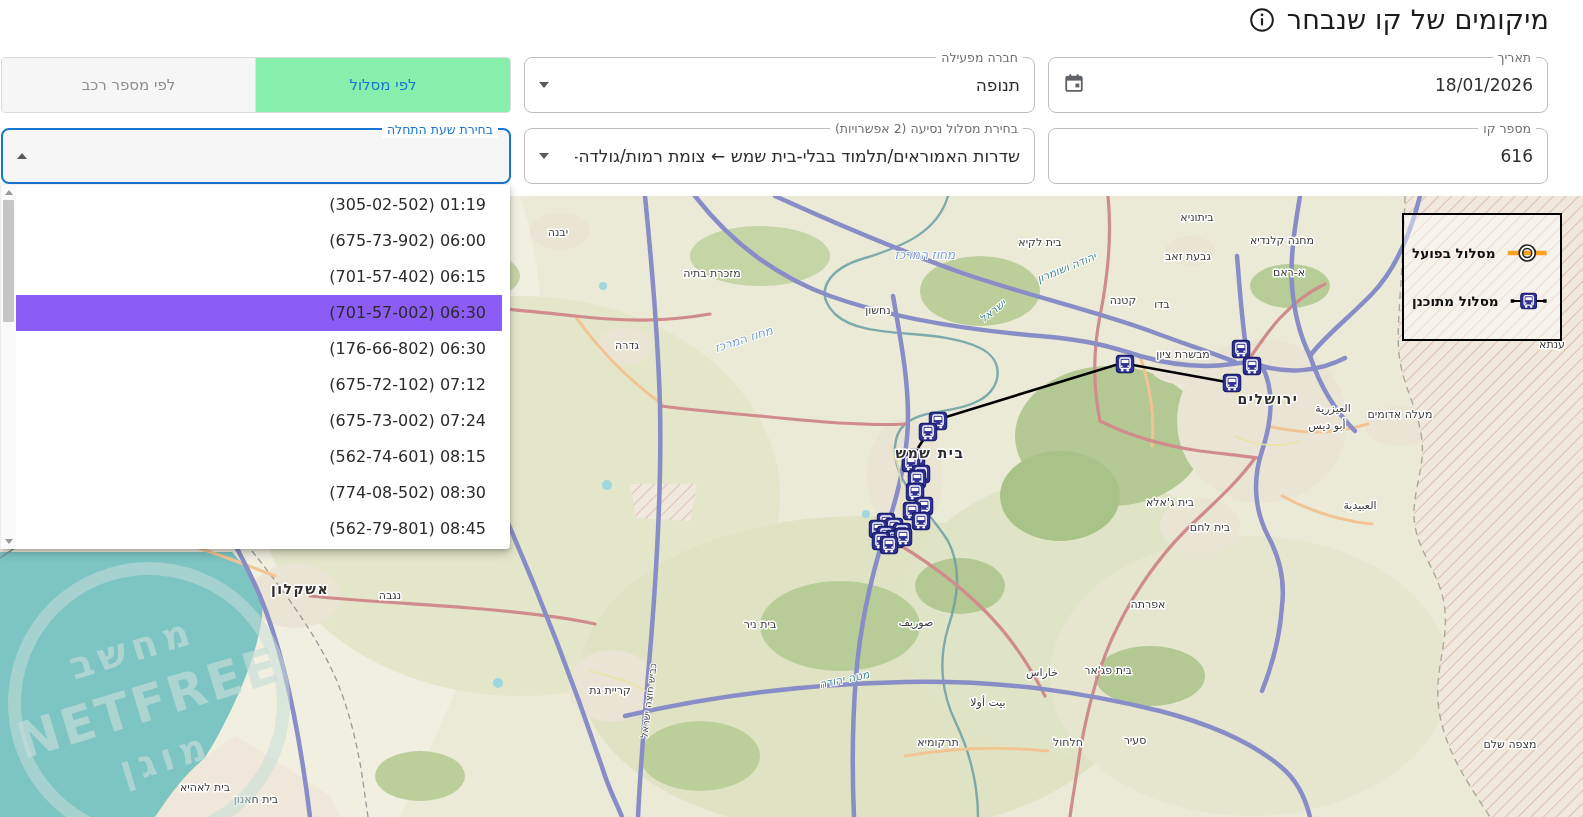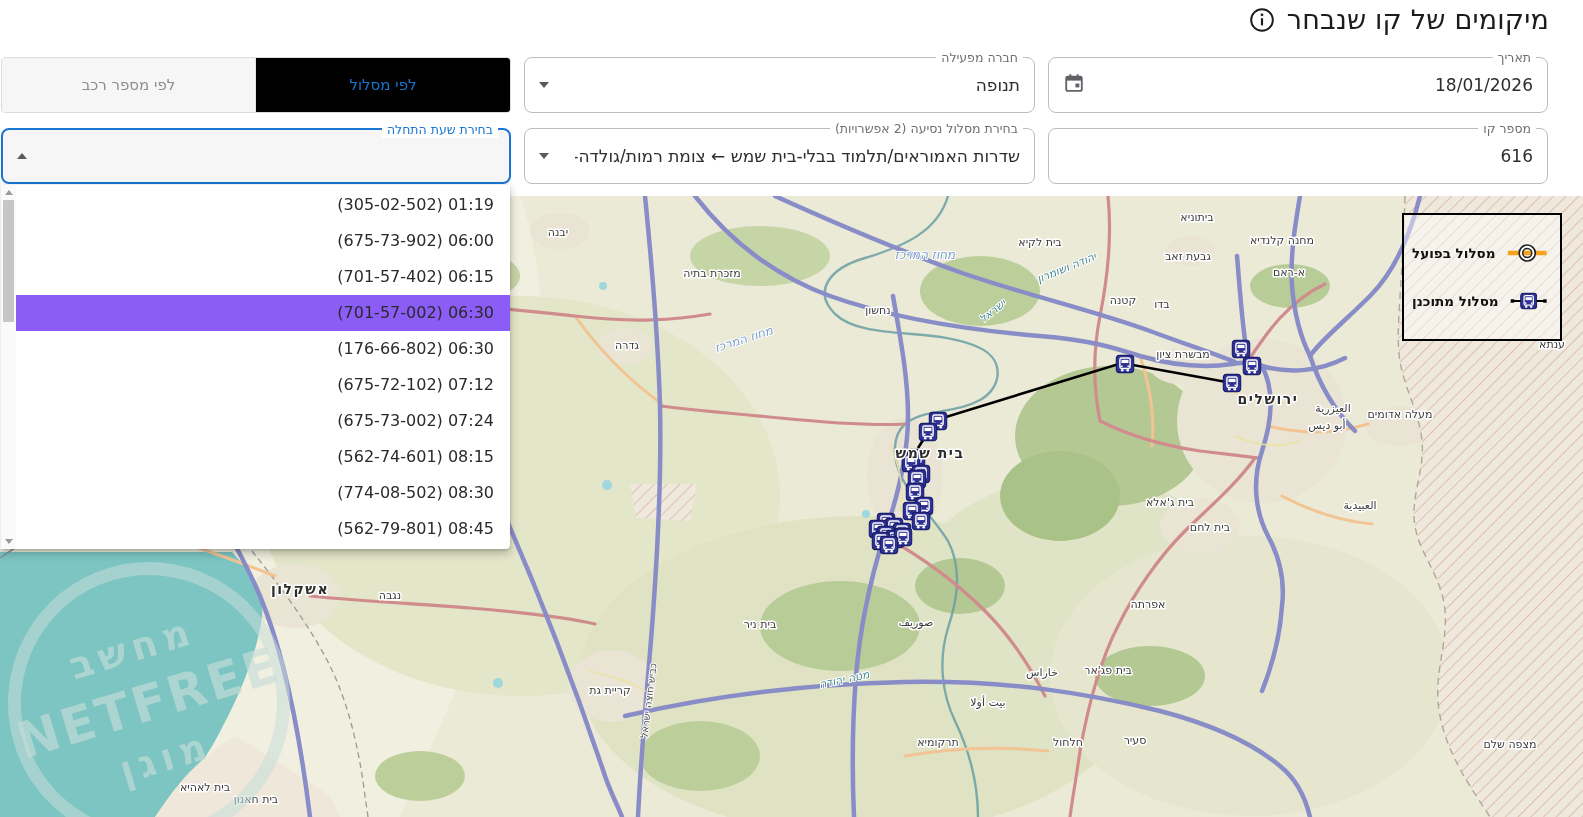--- a/index.html
+++ b/index.html
@@ -26,36 +26,36 @@
     font-size:17px; color:#2e2e2e; white-space:nowrap; overflow:hidden; }
   .field .fvalue.ltr { direction:ltr; justify-content:flex-end; }
   .field .left-ic { position:absolute; left:14px; top:50%; transform:translateY(-50%); }
   .caret-down { width:0; height:0; border-left:5.5px solid transparent; border-right:5.5px solid transparent; border-top:6.5px solid #5a5a5a; }
   .caret-up   { width:0; height:0; border-left:5.5px solid transparent; border-right:5.5px solid transparent; border-bottom:6.5px solid #5a5a5a; }
 
   
   .tabgroup { display:flex; flex-direction:row; border-radius:4px; overflow:hidden; border:1px solid #dcdcdc; height:56px; }
   .tab { flex:1 1 50%; display:flex; align-items:center; justify-content:center;
     font-size:15px; cursor:pointer;text-align:center; }
-  .tab.active { background:#000000; color:var(--accent,#1976d2); }
+  .tab.active { background:#86efac; color:var(--accent,#1976d2); }
   .tab.inactive { background:#f6f6f6; color:#8d8d8d; border-right:1px solid #e2e2e2; }
 
   .field.open { border:2px solid var(--accent,#1976d2); background:#f6f6f6; }
   .field.open .flabel { color:var(--accent,#1976d2); background:#fff; }
 
   
   .listbox-wrap { position:absolute; top:185px; left:0; width:510px; height:364px; background:#fff;
     z-index:40; box-shadow:0 4px 10px rgba(0,0,0,.25), 0 1px 3px rgba(0,0,0,.15);
     border-radius:0 0 4px 4px; }
   .vscroll { position:absolute; left:0; top:0; bottom:0; width:16px; background:#fafafa; border-left:1px solid #ececec; }
   .vscroll .thumb { position:absolute; left:2px; right:2px; top:15px; height:122px; background:#c6c6c6; border-radius:1px; }
   .sarrow { position:absolute; left:4px; width:0; height:0; border-left:4.5px solid transparent; border-right:4.5px solid transparent; }
   .sarrow.up { top:5px; border-bottom:5.5px solid #9a9a9a; }
   .sarrow.down { bottom:5px; border-top:5.5px solid #9a9a9a; }
-  .listbox { position:absolute; left:16px; right:0; top:2px; }
+  .listbox { position:absolute; left:16px; right:8px; top:2px; }
   .opt { height:36px; line-height:36px; padding:0 16px; font-size:16px; color:#2a2a2a;
     text-align:right; direction:ltr; cursor:pointer; white-space:nowrap; }
   .opt.hl { background:#8b5cf6; }
 
   
   .map-area { position:absolute; top:196px; left:0; width:1583px; height:621px; overflow:hidden; background:#ebead7; }
   .map-svg { position:absolute; inset:0; }
   text.lbl { paint-order:stroke; stroke:#fff; stroke-width:3px; stroke-linejoin:round; }
   text.town { font-size:11px; fill:#3c3c3c; text-anchor:middle; }
   text.city { font-size:14px; font-weight:600; letter-spacing:1.5px; fill:#2d2d2d; text-anchor:middle; }

